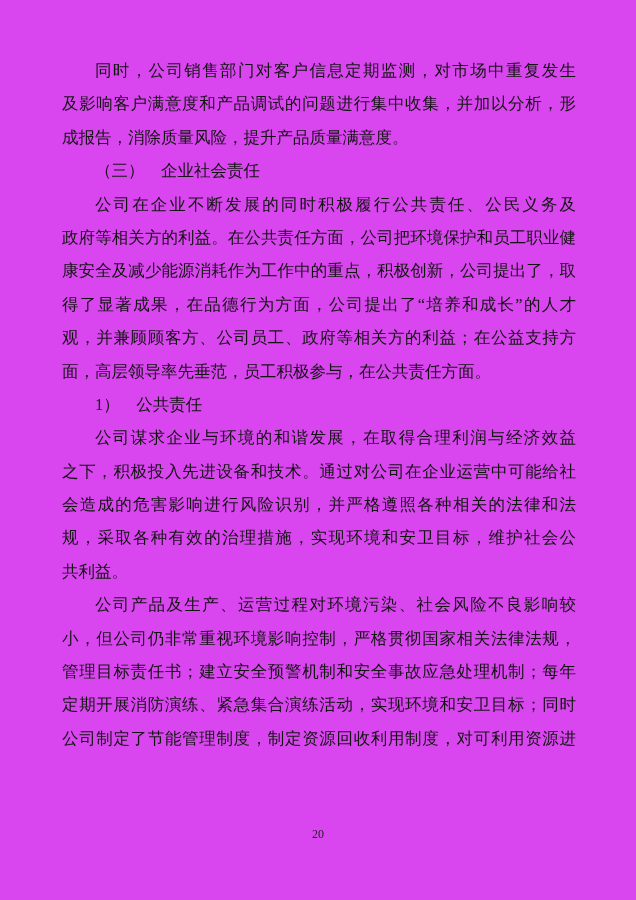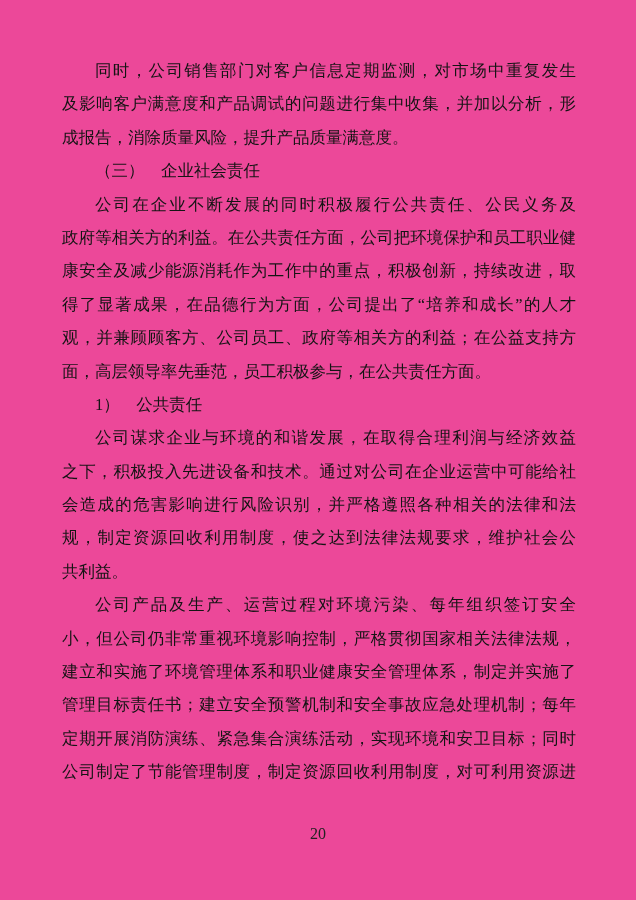--- a/index.html
+++ b/index.html
@@ -41,60 +41,59 @@
   }
   .text-line.indent {
     padding-left: 33px;
   }
   .page-footer {
     position: absolute;
     top: 826px;
     left: 0;
     width: 100%;
     text-align: center;
-    font-size: 16px;
+    font-size: 12px;
     line-height: 16px;
     color: #222222;
     font-family: "Liberation Serif", "DejaVu Serif", serif;
   }
 </style>
 </head>
 <body>
 
-<div class="page" style="background: #ec4899;">
+<div class="page" style="background: #d946ef;">
   <div class="doc-body" id="doc-body">
       <div class="block">
         <div class="text-line justify indent" style="color: rgb(20, 20, 20);">同时，公司销售部门对客户信息定期监测，对市场中重复发生</div>
         <div class="text-line justify" style="color: rgb(20, 20, 20);">及影响客户满意度和产品调试的问题进行集中收集，并加以分析，形</div>
         <div class="text-line" style="color: rgb(20, 20, 20); font-family: Liberation Serif, serif;">成报告，消除质量风险，提升产品质量满意度。</div>
       </div>
       <div class="block">
         <div class="text-line indent" style="color: rgb(20, 20, 20);">（三）　企业社会责任</div>
       </div>
       <div class="block">
         <div class="text-line justify indent" style="color: rgb(20, 20, 20);">公司在企业不断发展的同时积极履行公共责任、公民义务及</div>
         <div class="text-line justify" style="color: rgb(20, 20, 20);">政府等相关方的利益。在公共责任方面，公司把环境保护和员工职业健</div>
-        <div class="text-line justify" style="color: rgb(20, 20, 20);">康安全及减少能源消耗作为工作中的重点，积极创新，持续改进，取</div>
+        <div class="text-line justify" style="color: rgb(20, 20, 20);">康安全及减少能源消耗作为工作中的重点，积极创新，公司提出了，取</div>
         <div class="text-line justify" style="color: rgb(20, 20, 20);">得了显著成果，在品德行为方面，公司提出了“培养和成长”的人才</div>
         <div class="text-line justify" style="color: rgb(20, 20, 20);">观，并兼顾顾客方、公司员工、政府等相关方的利益；在公益支持方</div>
         <div class="text-line" style="color: rgb(20, 20, 20);">面，高层领导率先垂范，员工积极参与，在公共责任方面。</div>
       </div>
       <div class="block">
         <div class="text-line indent" style="color: rgb(20, 20, 20);">1）　公共责任</div>
       </div>
       <div class="block">
         <div class="text-line justify indent" style="color: rgb(20, 20, 20);">公司谋求企业与环境的和谐发展，在取得合理利润与经济效益</div>
         <div class="text-line justify" style="color: rgb(20, 20, 20);">之下，积极投入先进设备和技术。通过对公司在企业运营中可能给社</div>
         <div class="text-line justify" style="color: rgb(20, 20, 20);">会造成的危害影响进行风险识别，并严格遵照各种相关的法律和法</div>
-        <div class="text-line justify" style="color: rgb(20, 20, 20);">规，制定资源回收利用制度，使之达到法律法规要求，维护社会公</div>
+        <div class="text-line justify" style="color: rgb(20, 20, 20);">规，采取各种有效的治理措施，实现环境和安卫目标，维护社会公</div>
         <div class="text-line" style="color: rgb(20, 20, 20);">共利益。</div>
       </div>
       <div class="block">
-        <div class="text-line justify indent" style="color: rgb(20, 20, 20);">公司产品及生产、运营过程对环境污染、每年组织签订安全</div>
+        <div class="text-line justify indent" style="color: rgb(20, 20, 20);">公司产品及生产、运营过程对环境污染、社会风险不良影响较</div>
         <div class="text-line justify" style="color: rgb(20, 20, 20);">小，但公司仍非常重视环境影响控制，严格贯彻国家相关法律法规，</div>
-        <div class="text-line justify" style="color: rgb(20, 20, 20);">建立和实施了环境管理体系和职业健康安全管理体系，制定并实施了</div>
         <div class="text-line justify" style="color: rgb(20, 20, 20);">管理目标责任书；建立安全预警机制和安全事故应急处理机制；每年</div>
         <div class="text-line justify" style="color: rgb(20, 20, 20);">定期开展消防演练、紧急集合演练活动，实现环境和安卫目标；同时</div>
         <div class="text-line justify" style="color: rgb(20, 20, 20);">公司制定了节能管理制度，制定资源回收利用制度，对可利用资源进</div>
       </div>
     </div>
   <div class="page-footer">20</div>
 </div>
 
 </body></html>

